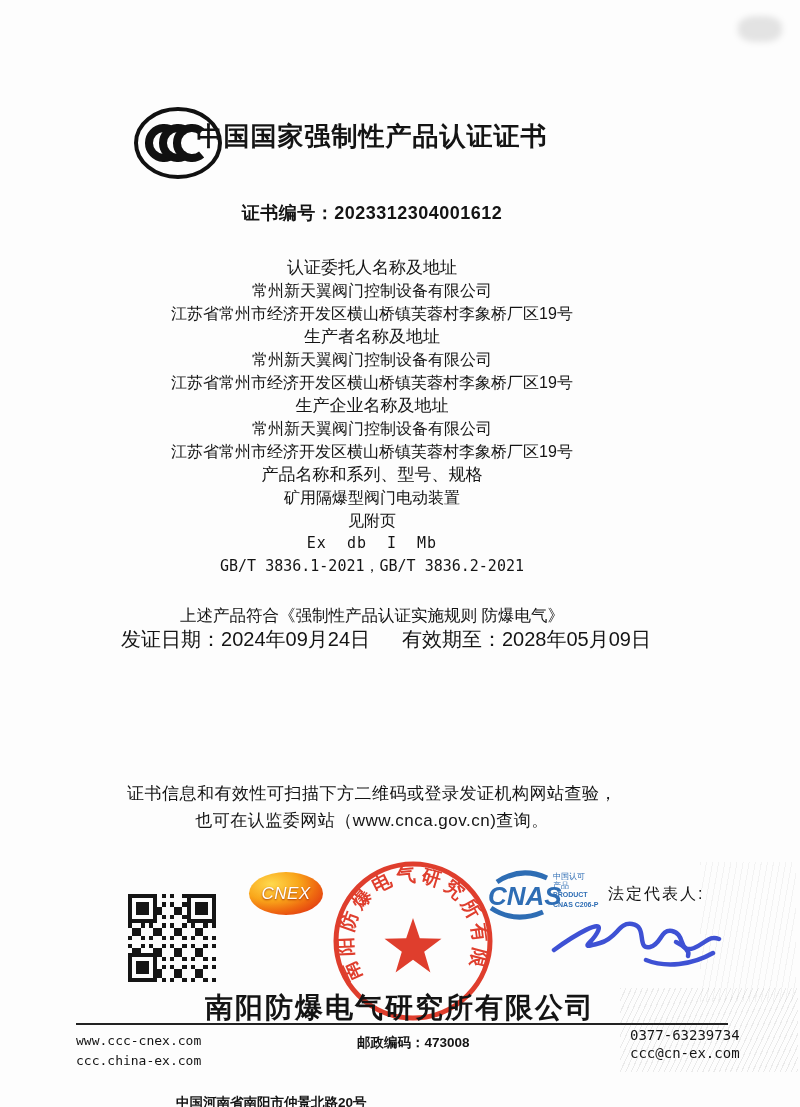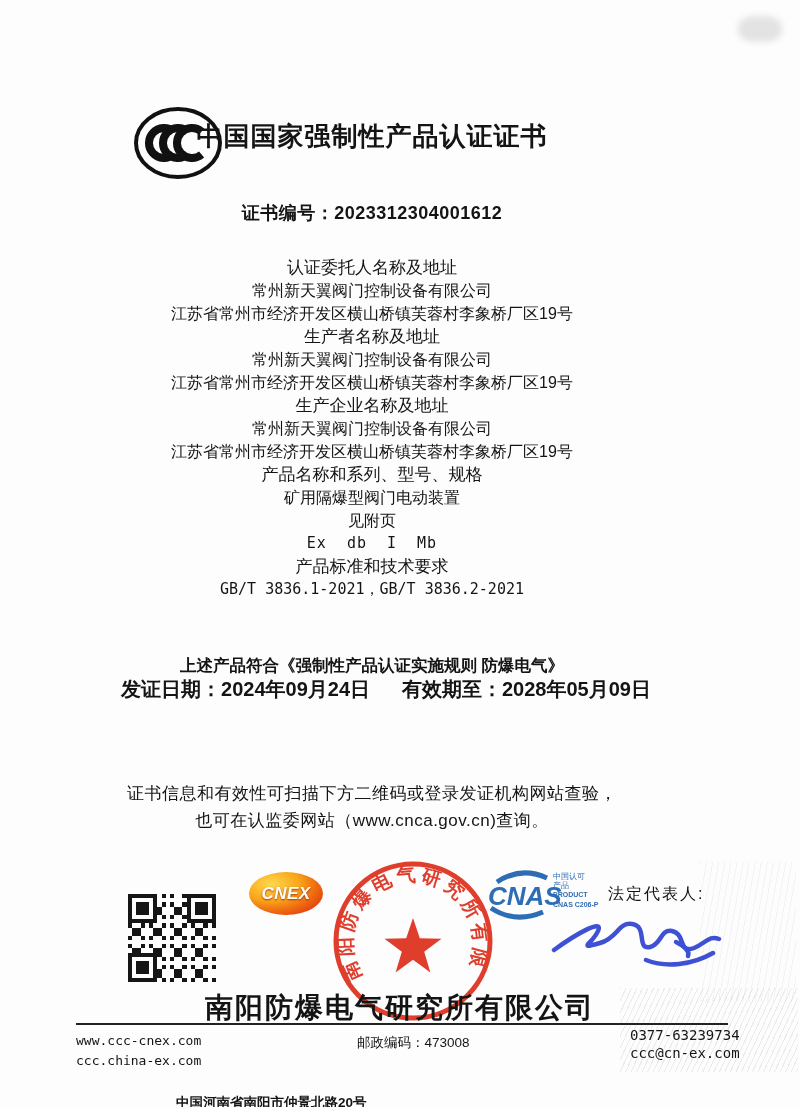--- a/index.html
+++ b/index.html
@@ -6,43 +6,43 @@
   body{width:800px;height:1107px;background:#fdfdfd;position:relative;overflow:hidden;
        font-family:"Liberation Sans",sans-serif;color:#141414}
   .content{position:absolute;left:0;top:0;width:744px;text-align:center}
   .ccc-logo{position:absolute;left:131px;top:106px}
   .title{position:absolute;top:119px;width:100%;font-size:26px;font-weight:bold;letter-spacing:1px}
   .certline{position:absolute;top:201px;width:100%;font-size:18px;font-weight:bold;letter-spacing:.5px}
   .fields{position:absolute;top:256px;width:100%;font-size:16px;line-height:23px}
   .fields .h{font-weight:normal;font-size:17px}
   .mono{font-family:"DejaVu Sans Mono","Liberation Mono",monospace;font-size:15px}
   .exline{word-spacing:10px;letter-spacing:1px}
-  .statement{position:absolute;top:654px;width:100%;font-weight:bold;font-size:16.5px;line-height:23.5px}
+  .statement{position:absolute;top:604px;width:100%;font-weight:normal;font-size:16.5px;line-height:23.5px}
   .statement .dates{transform:translateX(14px);font-size:20px}
   .dates .gap{display:inline-block;width:32px}
   .note{position:absolute;top:780px;width:100%;font-size:17px;line-height:27px;letter-spacing:.5px}
   .qr{position:absolute;left:128px;top:894px;width:88px;height:88px;display:grid;
       grid-template-rows:repeat(21,1fr);grid-template-columns:repeat(21,1fr)}
   .qr i{background:transparent}
   .qr i.b{background:#151515}
   .cnex{position:absolute;left:249px;top:872px;width:74px;height:43px;border-radius:50%;
         background:radial-gradient(ellipse at 30% 28%, #ffd94d 0%, #f9a61a 38%, #ef6a10 62%, #e03312 88%);
-        display:flex;align-items:center;justify-content:center;color:#fff;font-weight:bold;
+        display:flex;align-items:center;justify-content:center;color:#fff;font-weight:normal;
         font-style:italic;font-size:17px;letter-spacing:.5px;text-shadow:0 1px 2px rgba(150,30,0,.85)}
   .stamp{position:absolute;left:330px;top:858px;mix-blend-mode:multiply;opacity:.93}
   .cnas{position:absolute;left:487px;top:866px}
   .legal{position:absolute;left:608px;top:884px;font-size:16px;letter-spacing:2px}
   .sig{position:absolute;left:548px;top:898px;opacity:.9}
   .issuer{position:absolute;left:0;right:0;top:989px;text-align:center;font-size:28px;
           font-weight:bold;letter-spacing:2px}
   .rule{position:absolute;left:76px;top:1023px;width:652px;height:2px;background:#222}
   .f-left{position:absolute;left:76px;top:1031px;font-family:"DejaVu Sans Mono","Liberation Mono",monospace;
           font-size:13px;line-height:20px;text-align:right}
   .f-addr{position:absolute;left:176px;top:1094px;font-size:13.5px;font-weight:bold}
-  .f-post{position:absolute;left:357px;top:1034px;font-size:13.5px;font-weight:normal}
+  .f-post{position:absolute;left:357px;top:1034px;font-size:13.5px;font-weight:bold}
   .f-right{position:absolute;left:630px;top:1026px;font-family:"DejaVu Sans Mono","Liberation Mono",monospace;
            font-size:14px;line-height:18px;text-align:left}
   .noise1{position:absolute;left:620px;top:988px;width:178px;height:84px;
           background:repeating-linear-gradient(115deg,rgba(70,70,70,.10) 0 1px,transparent 1px 5px)}
   .noise2{position:absolute;left:700px;top:862px;width:96px;height:140px;
           background:repeating-linear-gradient(100deg,rgba(80,80,80,.06) 0 1px,transparent 1px 6px)}
   .smudge{position:absolute;left:738px;top:16px;width:44px;height:26px;
           background:rgba(0,0,0,.10);filter:blur(3px);border-radius:40%}
 </style>
 </head>
@@ -77,21 +77,20 @@
 
       <div class="h">生产企业名称及地址</div>
       <div>常州新天翼阀门控制设备有限公司</div>
       <div>江苏省常州市经济开发区横山桥镇芙蓉村李象桥厂区19号</div>
 
       <div class="h">产品名称和系列、型号、规格</div>
       <div>矿用隔爆型阀门电动装置</div>
       <div>见附页</div>
       <div class="mono exline">Ex db I Mb</div>
 
-      <div class="h">产品标准和技术要求</div>
       <div class="mono">GB/T 3836.1-2021，GB/T 3836.2-2021</div>
     </div>
 
     <div class="statement">
       <div>上述产品符合《强制性产品认证实施规则 防爆电气》</div>
       <div class="dates">
         <span>发证日期：</span><span>2024年09月24日</span><span class="gap"></span><span>有效期至：</span><span>2028年05月09日</span>
       </div>
     </div>
 

